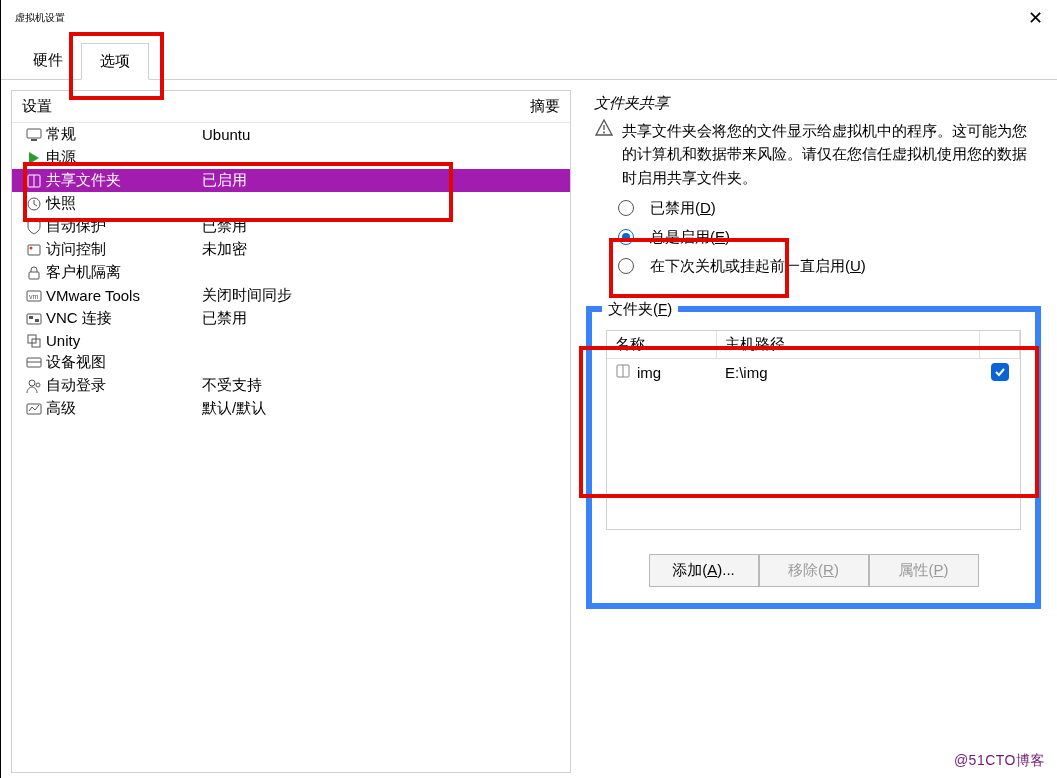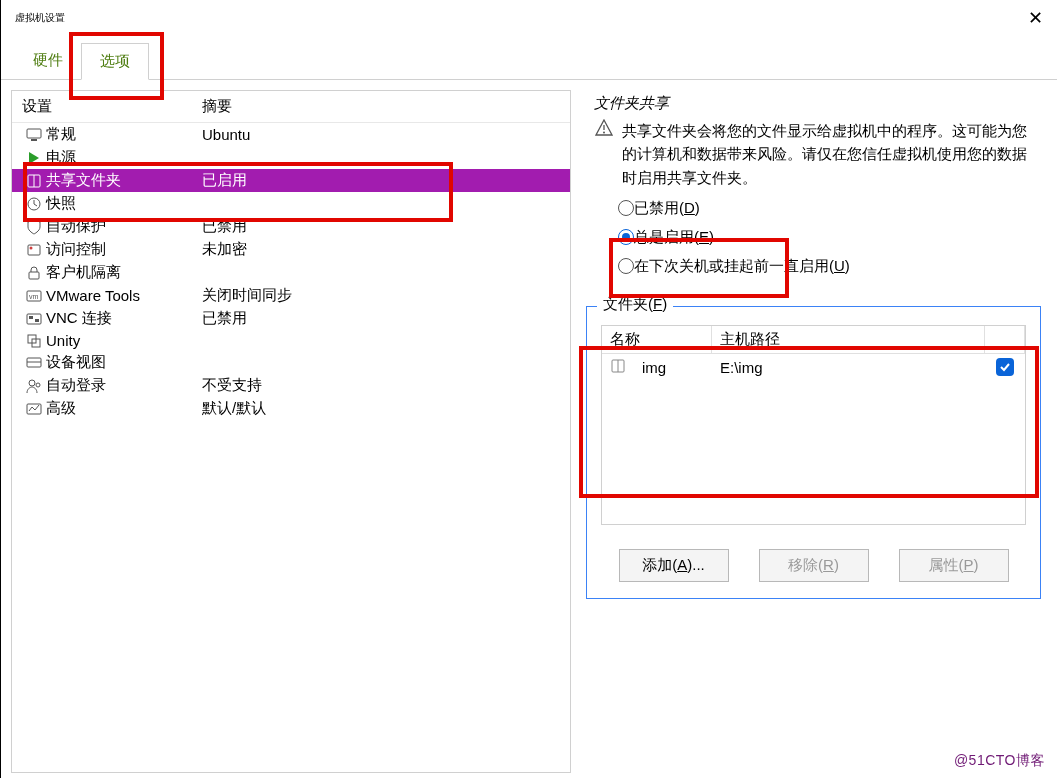--- a/index.html
+++ b/index.html
@@ -33,21 +33,21 @@
   .titlebar-close { font-size: 18px; cursor: pointer; }
   .tabs {
     display: flex;
     padding-left: 14px;
     gap: 0;
     margin-top: 8px;
   }
   .tab {
     padding: 8px 18px 8px 18px;
     cursor: pointer;
-    color: #4d7c0f;
+    color: #000000;
     position: relative;
   }
   .tab.active {
     background: #fff;
     border: 1px solid #d0d0d0;
     border-bottom: 1px solid #fff;
     z-index: 2;
   }
   .content {
     flex: 1;
@@ -61,21 +61,21 @@
     margin: 10px 5px 5px 10px;
     display: flex;
     flex-direction: column;
   }
   .header-row {
     display: flex;
     padding: 6px 10px 6px 10px;
     border-bottom: 1px solid #e8e8e8;
   }
   .col-setting { width: 180px; }
-  .col-summary { flex: 1; }
+  .col-summary { flex: 1; text-align: right; }
   .setting-row {
     display: flex;
     align-items: center;
     padding: 2px 10px 2px 10px;
     cursor: pointer;
   }
   .setting-row.selected {
     background: #a21caf;
     color: #fff;
   }
@@ -101,31 +101,31 @@
     padding: 0 8px 0 8px;
   }
   .warn-icon { width: 20px; display:flex; justify-content:center; }
   .warn-text { flex:1; line-height: 1.55; }
   .radio-group {
     margin: 10px 0 10px 32px;
     display: flex;
     flex-direction: column;
     gap: 10px;
   }
-  .radio-row { display: flex; align-items: center; gap: 0; cursor:pointer; }
+  .radio-row { display: flex; align-items: center; gap: 16px; cursor:pointer; }
   .radio {
     width: 16px; height: 16px; border: 1.5px solid #555; border-radius: 50%;
     display: flex; align-items: center; justify-content: center;
   }
   .radio.checked { border-color: #0a64d8; }
   .radio.checked::after {
     content: ""; width: 8px; height: 8px; border-radius: 50%; background: #0a64d8;
   }
   .folders-group {
-    border: 1px solid #3b82f6;
+    border: 6px solid #3b82f6;
     margin-top: 20px;
     padding-top: 0;
     position: relative;
   }
   .group-label {
     position: absolute;
     top: -12px; left: 10px;
     background: #fff;
     padding: 0 6px;
   }
@@ -145,30 +145,30 @@
     border-right: 1px solid #e0e0e0;
   }
   .fh-name { width: 110px; }
   .fh-path { flex: 1; }
   .fh-chk  { width: 40px; border-right: none; }
   .folder-row {
     display: flex;
     align-items: center;
   }
   .folder-row > div { padding: 4px 8px; }
-  .fr-name { width: 110px; display:flex; align-items:center; gap:16px; }
+  .fr-name { width: 110px; display:flex; align-items:center; gap:6px; }
   .fr-path { flex: 1; }
   .fr-chk  { width: 40px; display:flex; justify-content:center; }
   .checkbox-on {
     width: 18px; height: 18px; border-radius: 4px; background: #0a64d8;
     display:flex; align-items:center; justify-content:center;
   }
   .btn-row {
     display: flex;
-    gap: 30px;
+    gap: 0;
     justify-content: center;
     padding: 10px 0 16px 0;
   }
   .btn {
     min-width: 110px;
     padding: 6px 14px;
     border: 1px solid #b8b8b8;
     background: #f4f4f4;
     text-align: center;
     cursor: pointer;

